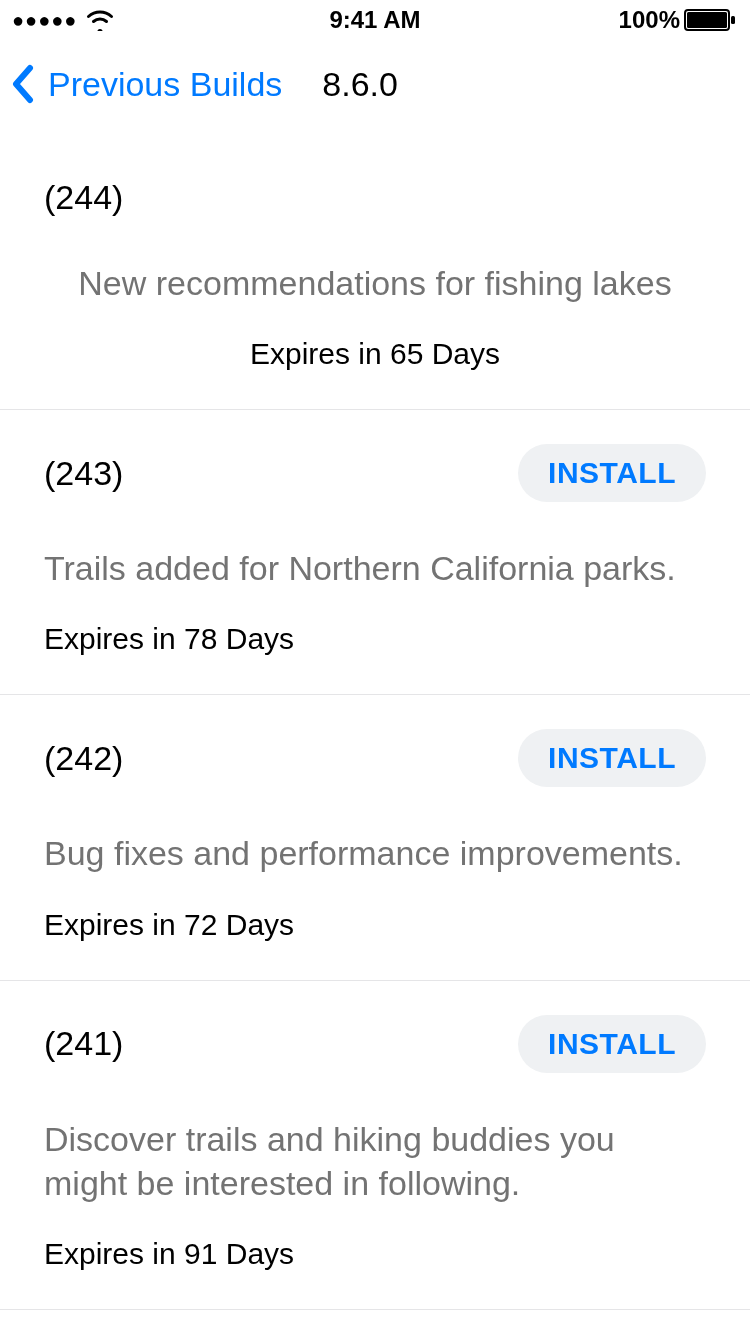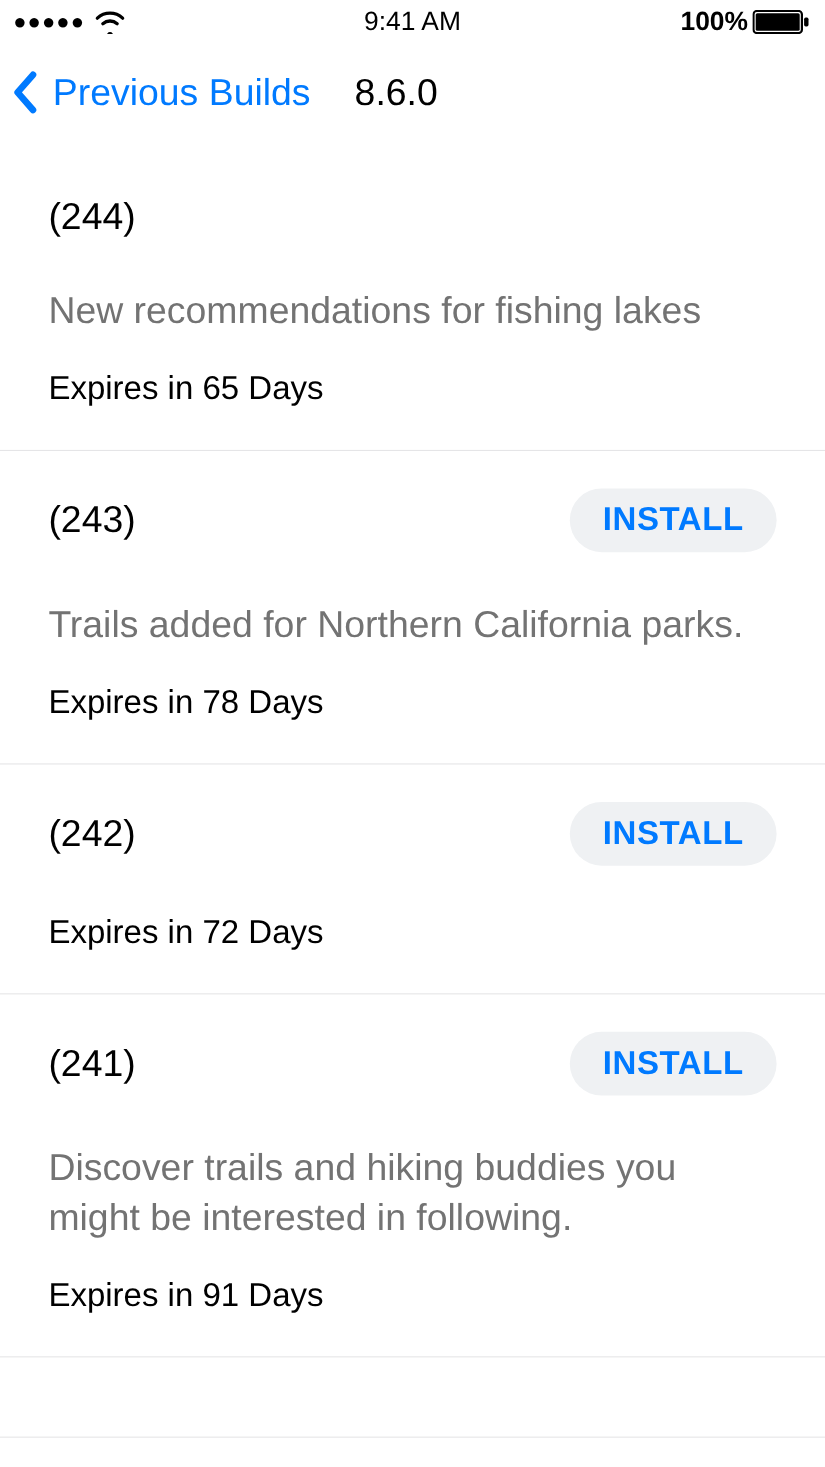--- a/index.html
+++ b/index.html
@@ -21,21 +21,21 @@
       font-size: 24px;
       font-weight: 600;
     }
     .status-left { display: flex; align-items: center; gap: 8px; }
     .dots { letter-spacing: 1px; font-size: 20px; }
     .wifi-icon svg { display: block; }
     .status-center {
       position: absolute;
       left: 50%;
       transform: translateX(-50%);
-      font-weight: 400;
+      font-weight: 700;
     }
     .status-right { display: flex; align-items: center; gap: 4px; }
     .battery-icon { display: flex; align-items: center; }
 
     .nav-bar {
       height: 88px;
       display: flex;
       align-items: center;
       position: relative;
       padding: 0 10px;
@@ -57,20 +57,21 @@
 
     .list {
       padding: 0;
     }
     .build-row {
       padding: 34px 44px 38px 44px;
       border-bottom: 1px solid #e5e5e7;
     }
     .build-row:first-child {
       padding-top: 50px;
+      text-align: center;
     }
     .build-header {
       display: flex;
       justify-content: space-between;
       align-items: center;
       margin-bottom: 44px;
     }
     .build-number {
       font-size: 34px;
       font-weight: 400;
@@ -152,20 +153,21 @@
         <button class="install-btn">INSTALL</button>
       </div>
       <div class="build-desc">Trails added for Northern California parks.</div>
       <div class="build-expires">Expires in 78 Days</div>
     </div>
     <div class="build-row">
       <div class="build-header">
         <div class="build-number">(242)</div>
         <button class="install-btn">INSTALL</button>
       </div>
+      <div class="build-desc">Bug fixes and performance improvements.</div>
       <div class="build-expires">Expires in 72 Days</div>
     </div>
     <div class="build-row">
       <div class="build-header">
         <div class="build-number">(241)</div>
         <button class="install-btn">INSTALL</button>
       </div>
       <div class="build-desc">Discover trails and hiking buddies you might be interested in following.</div>
       <div class="build-expires">Expires in 91 Days</div>
     </div>

